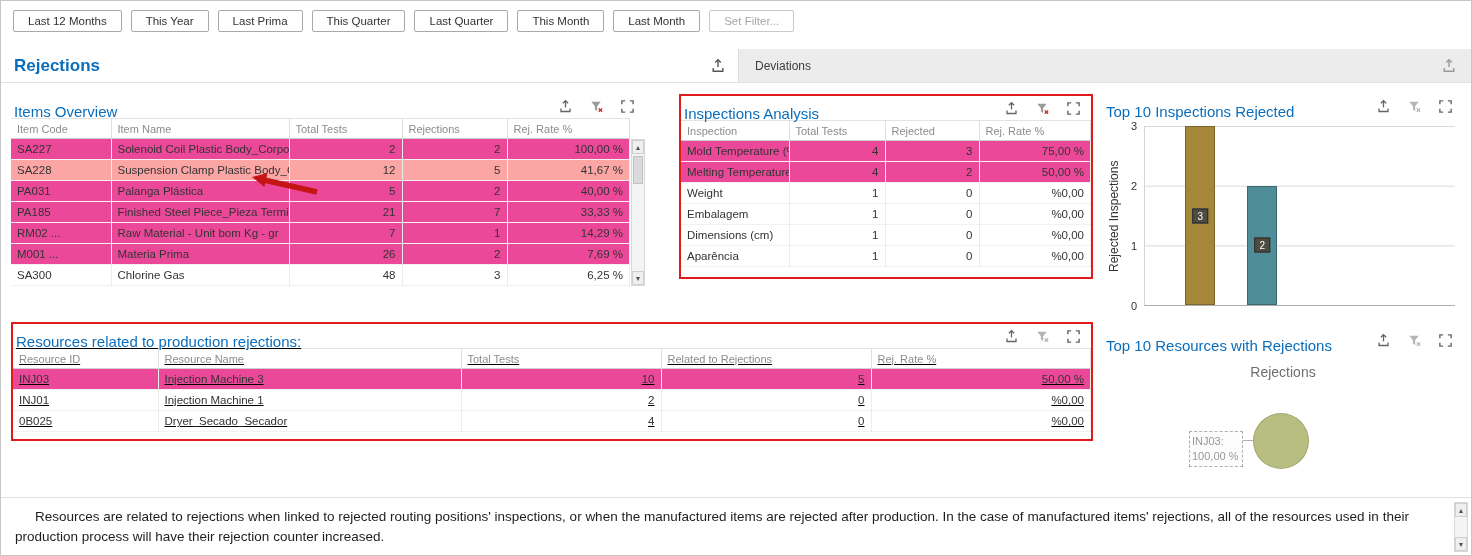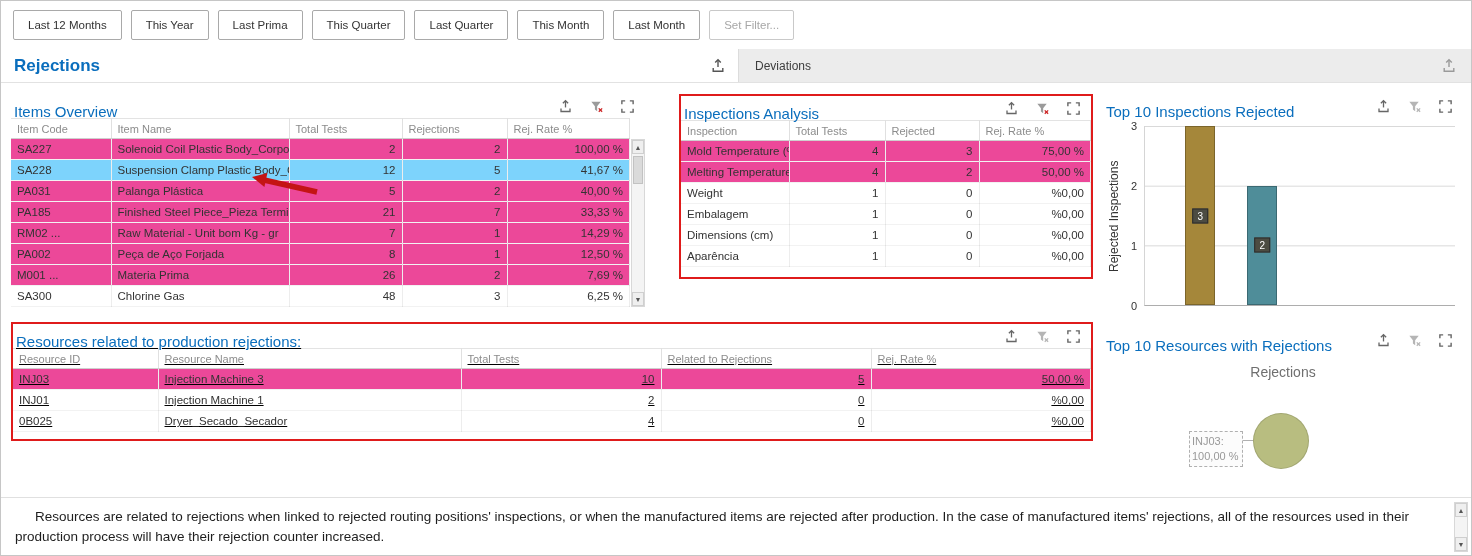--- a/index.html
+++ b/index.html
@@ -2,21 +2,21 @@
 <html><head>
 <meta charset="utf-8">
 <style>
   * { box-sizing: border-box; margin: 0; padding: 0; }
   body { font-family: "Liberation Sans", sans-serif; background: #e9e9e9; }
   #app { position: relative; width: 1472px; height: 556px; background: #fff;
          border: 1px solid #c6c6c6; overflow: hidden; }
 
   
   .toolbar { position: absolute; left: 12px; top: 9px; display: flex; gap: 9px; }
-  .tb-btn { height: 30px; padding: 4px 14px; background: #fff; border: 1px solid #a9a9a9;
+  .tb-btn { height: 22px; padding: 4px 14px; background: #fff; border: 1px solid #a9a9a9;
             border-radius: 2px; font-size: 11.5px; color: #333; display: flex;
             align-items: center; cursor: pointer; font-family: inherit; white-space: nowrap; }
   .tb-btn.disabled { color: #a7a7a7; border-color: #c9c9c9; }
 
   
   .header-row { position: absolute; left: 0; right: 0; top: 48px; height: 34px;
                 display: flex; border-bottom: 1px solid #e2e2e2; }
   .tab-active { width: 737px; background: #fff; display: flex; align-items: center;
                 padding: 0 10px 0 13px; }
   .page-title { color: #0a6ebd; font-size: 17px; font-weight: 700; flex: 1; }
@@ -35,21 +35,21 @@
 
   
   table.grid { border-collapse: collapse; table-layout: fixed; width: 100%;
                font-size: 11.5px; color: #333; }
   table.grid th { font-weight: 400; color: #8c8c8c; text-align: left; height: 20px;
                   padding: 0 6px; border-top: 1px solid #e3e3e3; border-bottom: 1px solid #cfcfcf;
                   border-right: 1px solid #e0e0e0; font-size: 11px; white-space: nowrap; overflow: hidden; }
   table.grid td { height: 21px; padding: 0 6px; border-right: 1px solid rgba(0,0,0,0.07);
                   border-bottom: 1px solid rgba(0,0,0,0.05); white-space: nowrap; overflow: hidden; }
   tr.pink td { background: #ec4899; }
-  tr.selected td { background: #7dd3fc; }
+  tr.selected td { background: #fca5a5; }
 
   .tbl-items th:nth-child(1){width:100px} .tbl-items th:nth-child(2){width:178px}
   .tbl-items th:nth-child(3){width:113px} .tbl-items th:nth-child(4){width:105px}
   .tbl-items td:nth-child(n+3){text-align:right;}
   .tbl-insp th:nth-child(1){width:108px} .tbl-insp th:nth-child(2){width:96px}
   .tbl-insp th:nth-child(3){width:94px}
   .tbl-insp td:nth-child(n+2){text-align:right;}
   .tbl-res th:nth-child(1){width:145px} .tbl-res th:nth-child(2){width:303px}
   .tbl-res th:nth-child(3){width:200px} .tbl-res th:nth-child(4){width:210px}
   .tbl-res td:nth-child(n+3){text-align:right;}
@@ -220,27 +220,20 @@
             <td>21</td>
             <td>7</td>
             <td>33,33 %</td>
           </tr>
           <tr class="pink">
             <td>RM02  ...</td>
             <td>Raw Material - Unit bom Kg - gr</td>
             <td>7</td>
             <td>1</td>
             <td>14,29 %</td>
-          </tr>
-          <tr class="pink">
-            <td>PA002</td>
-            <td>Peça de Aço Forjada</td>
-            <td>8</td>
-            <td>1</td>
-            <td>12,50 %</td>
           </tr>
           <tr class="pink">
             <td>M001  ...</td>
             <td>Materia Prima</td>
             <td>26</td>
             <td>2</td>
             <td>7,69 %</td>
           </tr>
           <tr>
             <td>SA300</td>

